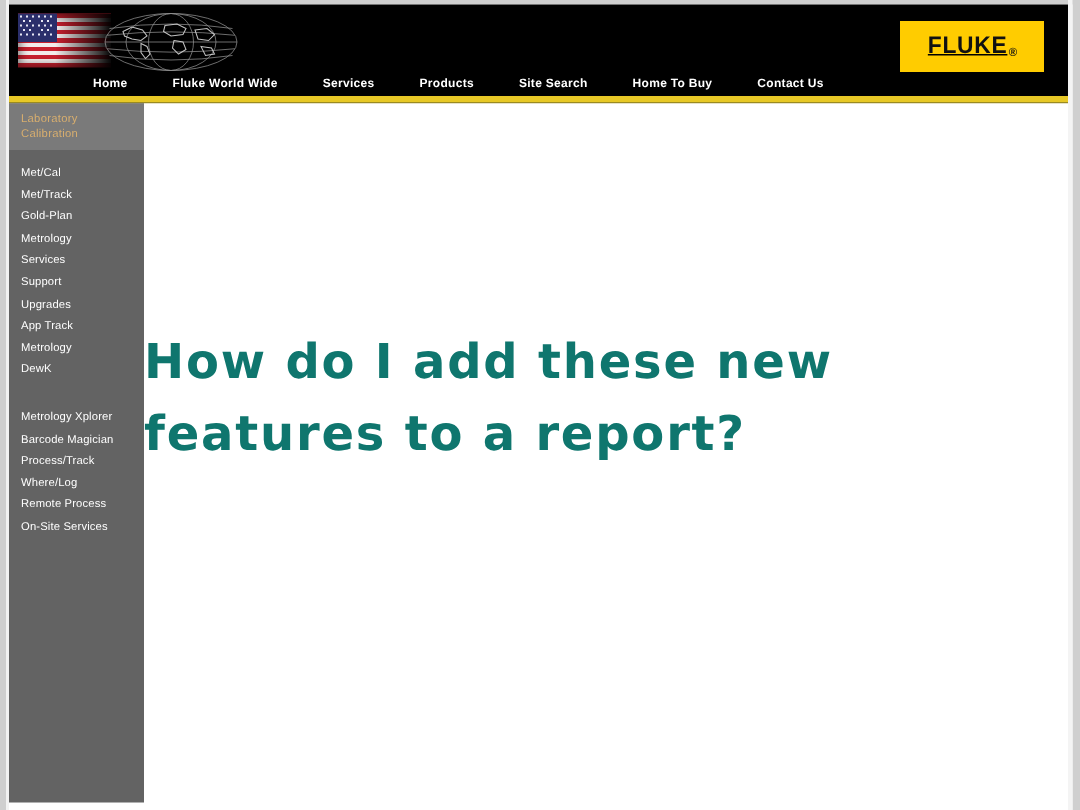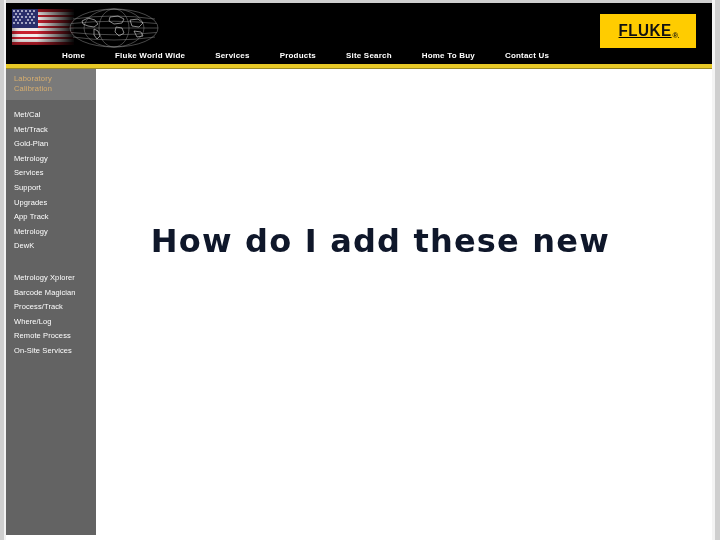--- a/index.html
+++ b/index.html
@@ -226,22 +226,22 @@
     top: 69px;
     right: 8px;
     bottom: 0;
     background: #ffffff;
   }
   #main-heading {
     position: absolute;
     left: 0;
     top: 148px;
     width: 514px;
-    text-align: right;
-    color: #0f172a;
+    text-align: left;
+    color: #0f766e;
     font-family: "DejaVu Sans", sans-serif;
     font-weight: bold;
     font-size: 32px;
     line-height: 48px;
     letter-spacing: 1.2px;
   }
 </style>
 </head>
 <body>
 
@@ -328,16 +328,17 @@
       <span class="sidebar-item">Where/Log</span>
       <span class="sidebar-item">Remote Process</span>
       <span class="sidebar-item">On-Site Services</span>
     </div>
 
   </aside>
 
   <main id="content">
     <div id="main-heading">
       <div>How do I add these new</div>
+      <div>features to a report?</div>
     </div>
   </main>
 
 </div>
 
 </body></html>

